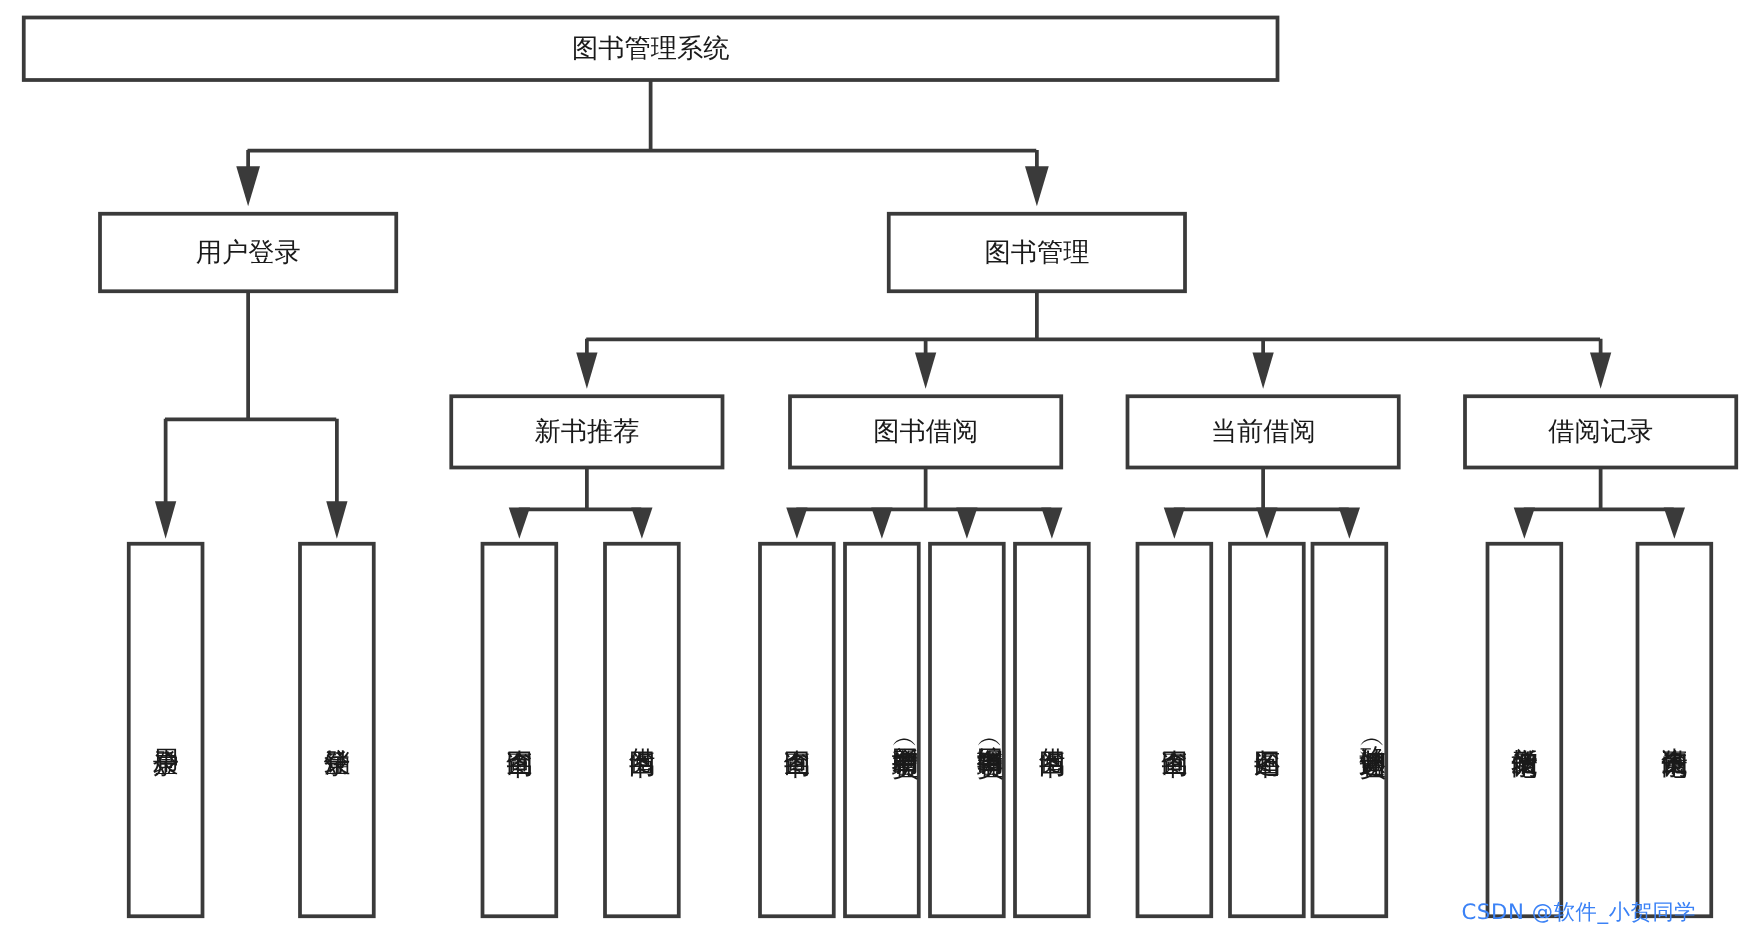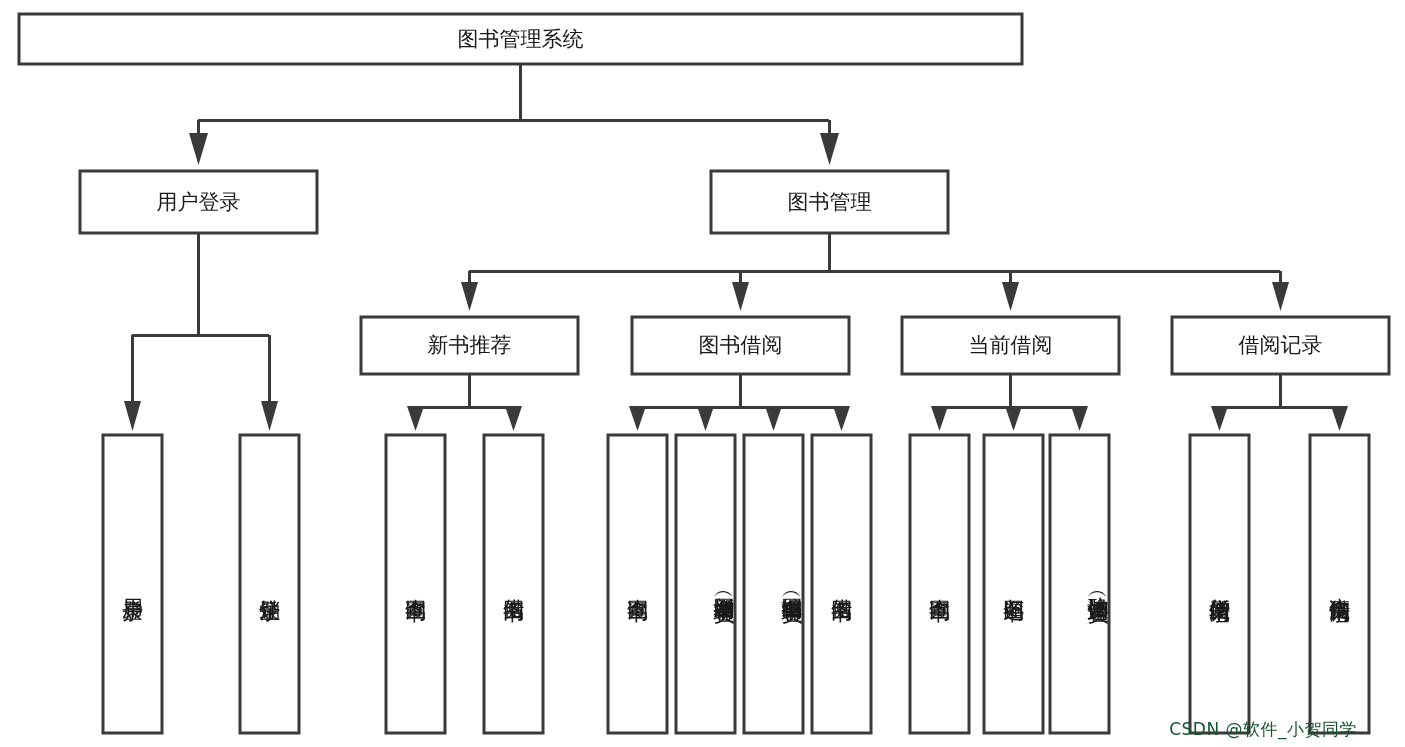--- a/index.html
+++ b/index.html
@@ -64,21 +64,21 @@
     justify-content: center;
     text-align: center;
     pointer-events: none;
   }
   .watermark {
     position: absolute;
     right: 8px;
     bottom: 6px;
     font-family: "DejaVu Sans", "Liberation Sans", sans-serif;
     font-size: 17px;
-    color: #14532d;
+    color: #3b82f6;
     letter-spacing: 0.5px;
     white-space: nowrap;
   }
 </style>
 </head>
 <body>
 
 <div id="diagram-root">
 
   <svg class="canvas" viewBox="0 0 1405 747">

